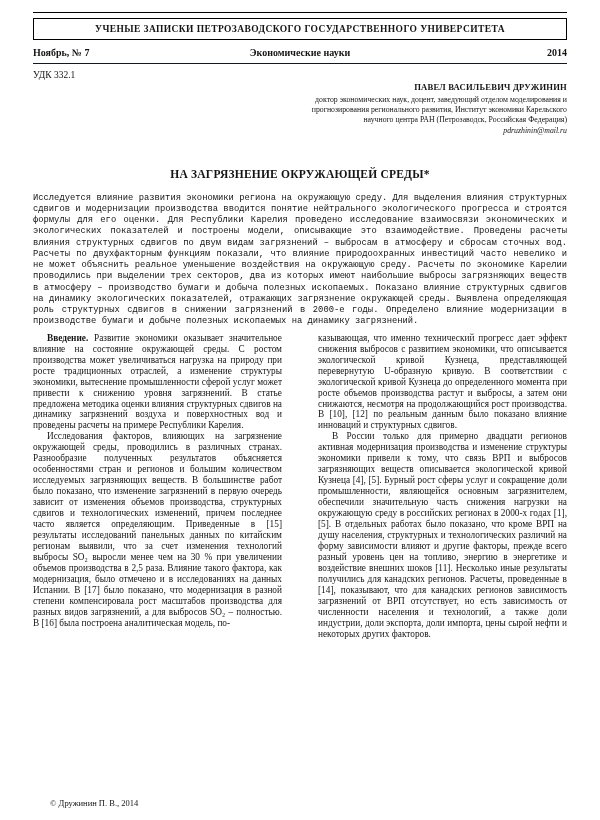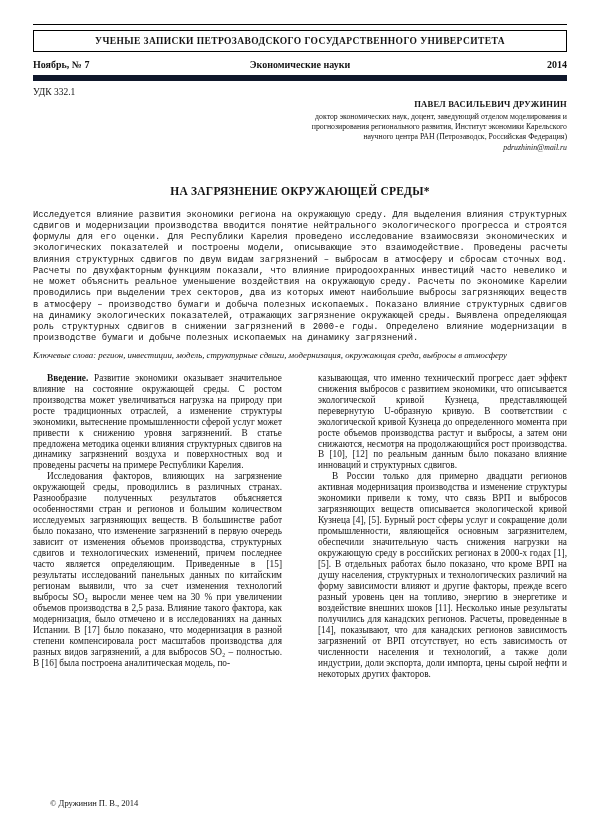--- a/index.html
+++ b/index.html
@@ -7,40 +7,40 @@
     background: #9a9a9a;
     font-family: "Liberation Serif", "DejaVu Serif", serif;
   }
   .page {
     width: 600px; height: 820px;
     margin: 0 auto;
     background: #ffffff;
     color: #141414;
     box-sizing: border-box;
     position: relative;
-    padding: 24px 33px 14px 33px;
+    padding: 12px 33px 14px 33px;
     overflow: hidden;
   }
   .top-rule { border-top: 1.5px solid #000; height: 0; margin-bottom: 5px; }
   .journal-box {
     border: 1.2px solid #000;
     padding: 5px 6px;
     text-align: center;
     font-weight: bold;
     font-size: 9.5px;
     letter-spacing: 0.4px;
   }
   .issue-row {
     display: grid;
     grid-template-columns: 1fr auto 1fr;
     align-items: baseline;
     font-weight: bold;
     font-size: 10px;
     padding: 7px 0 5px 0;
-    border-bottom: 6px solid #0f172a;
+    border-bottom: 1px solid #0f172a;
   }
   .issue-row .left  { text-align: left; }
   .issue-row .mid   { text-align: center; }
   .issue-row .right { text-align: right; }
   .udc { font-size: 9.5px; margin-top: 6px; }
   .author-block {
     width: 268px;
     margin-left: auto;
     text-align: right;
     font-size: 7.8px;
@@ -114,21 +114,20 @@
     <div class="author-email">pdruzhinin@mail.ru</div>
   </div>
 
   <h1 class="article-title">
     <br>
     <span>НА ЗАГРЯЗНЕНИЕ ОКРУЖАЮЩЕЙ СРЕДЫ*</span>
   </h1>
 
   <p class="abstract">Исследуется влияние развития экономики региона на окружающую среду. Для выделения влияния структурных сдвигов и модернизации производства вводится понятие нейтрального экологического прогресса и строятся формулы для его оценки. Для Республики Карелия проведено исследование взаимосвязи экономических и экологических показателей и построены модели, описывающие это взаимодействие. Проведены расчеты влияния структурных сдвигов по двум видам загрязнений – выбросам в атмосферу и сбросам сточных вод. Расчеты по двухфакторным функциям показали, что влияние природоохранных инвестиций часто невелико и не может объяснить реальное уменьшение воздействия на окружающую среду. Расчеты по экономике Карелии проводились при выделении трех секторов, два из которых имеют наибольшие выбросы загрязняющих веществ в атмосферу – производство бумаги и добыча полезных ископаемых. Показано влияние структурных сдвигов на динамику экологических показателей, отражающих загрязнение окружающей среды. Выявлена определяющая роль структурных сдвигов в снижении загрязнений в 2000-е годы. Определено влияние модернизации в производстве бумаги и добыче полезных ископаемых на динамику загрязнений.</p>
 
-  <p class="keywords">Ключевые слова: регион, инвестиции, модель, структурные сдвиги, модернизация, окружающая среда, выбросы в атмосферу</p>
 
   <div class="columns">
     <div class="col">
       <p class="para"><b class="lead">Введение.</b> <span>Развитие экономики оказывает значительное влияние на состояние окружающей среды. С ростом производства может увеличиваться нагрузка на природу при росте традиционных отраслей, а изменение структуры экономики, вытеснение промышленности сферой услуг может привести к снижению уровня загрязнений. В статье предложена методика оценки влияния структурных сдвигов на динамику загрязнений воздуха и поверхностных вод и проведены расчеты на примере Республики Карелия.</span></p>
       <p class="para">Исследования факторов, влияющих на загрязнение окружающей среды, проводились в различных странах. Разнообразие полученных результатов объясняется особенностями стран и регионов и большим количеством исследуемых загрязняющих веществ. В большинстве работ было показано, что изменение загрязнений в первую очередь зависит от изменения объемов производства, структурных сдвигов и технологических изменений, причем последнее часто является определяющим. Приведенные в [15] результаты исследований панельных данных по китайским регионам выявили, что за счет изменения технологий выбросы SO₂ выросли менее чем на 30 % при увеличении объемов производства в 2,5 раза. Влияние такого фактора, как модернизация, было отмечено и в исследованиях на данных Испании. В [17] было показано, что модернизация в разной степени компенсировала рост масштабов производства для разных видов загрязнений, а для выбросов SO₂ – полностью. В [16] была построена аналитическая модель, по-</p>
     </div>
     <div class="col">
       <p class="para no-indent">казывающая, что именно технический прогресс дает эффект снижения выбросов с развитием экономики, что описывается экологической кривой Кузнеца, представляющей перевернутую U-образную кривую. В соответствии с экологической кривой Кузнеца до определенного момента при росте объемов производства растут и выбросы, а затем они снижаются, несмотря на продолжающийся рост производства. В [10], [12] по реальным данным было показано влияние инноваций и структурных сдвигов.</p>
       <p class="para">В России только для примерно двадцати регионов активная модернизация производства и изменение структуры экономики привели к тому, что связь ВРП и выбросов загрязняющих веществ описывается экологической кривой Кузнеца [4], [5]. Бурный рост сферы услуг и сокращение доли промышленности, являющейся основным загрязнителем, обеспечили значительную часть снижения нагрузки на окружающую среду в российских регионах в 2000-х годах [1], [5]. В отдельных работах было показано, что кроме ВРП на душу населения, структурных и технологических различий на форму зависимости влияют и другие факторы, прежде всего разный уровень цен на топливо, энергию в энергетике и воздействие внешних шоков [11]. Несколько иные результаты получились для канадских регионов. Расчеты, проведенные в [14], показывают, что для канадских регионов зависимость загрязнений от ВРП отсутствует, но есть зависимость от численности населения и технологий, а также доли индустрии, доли экспорта, доли импорта, цены сырой нефти и некоторых других факторов.</p>
     </div>

